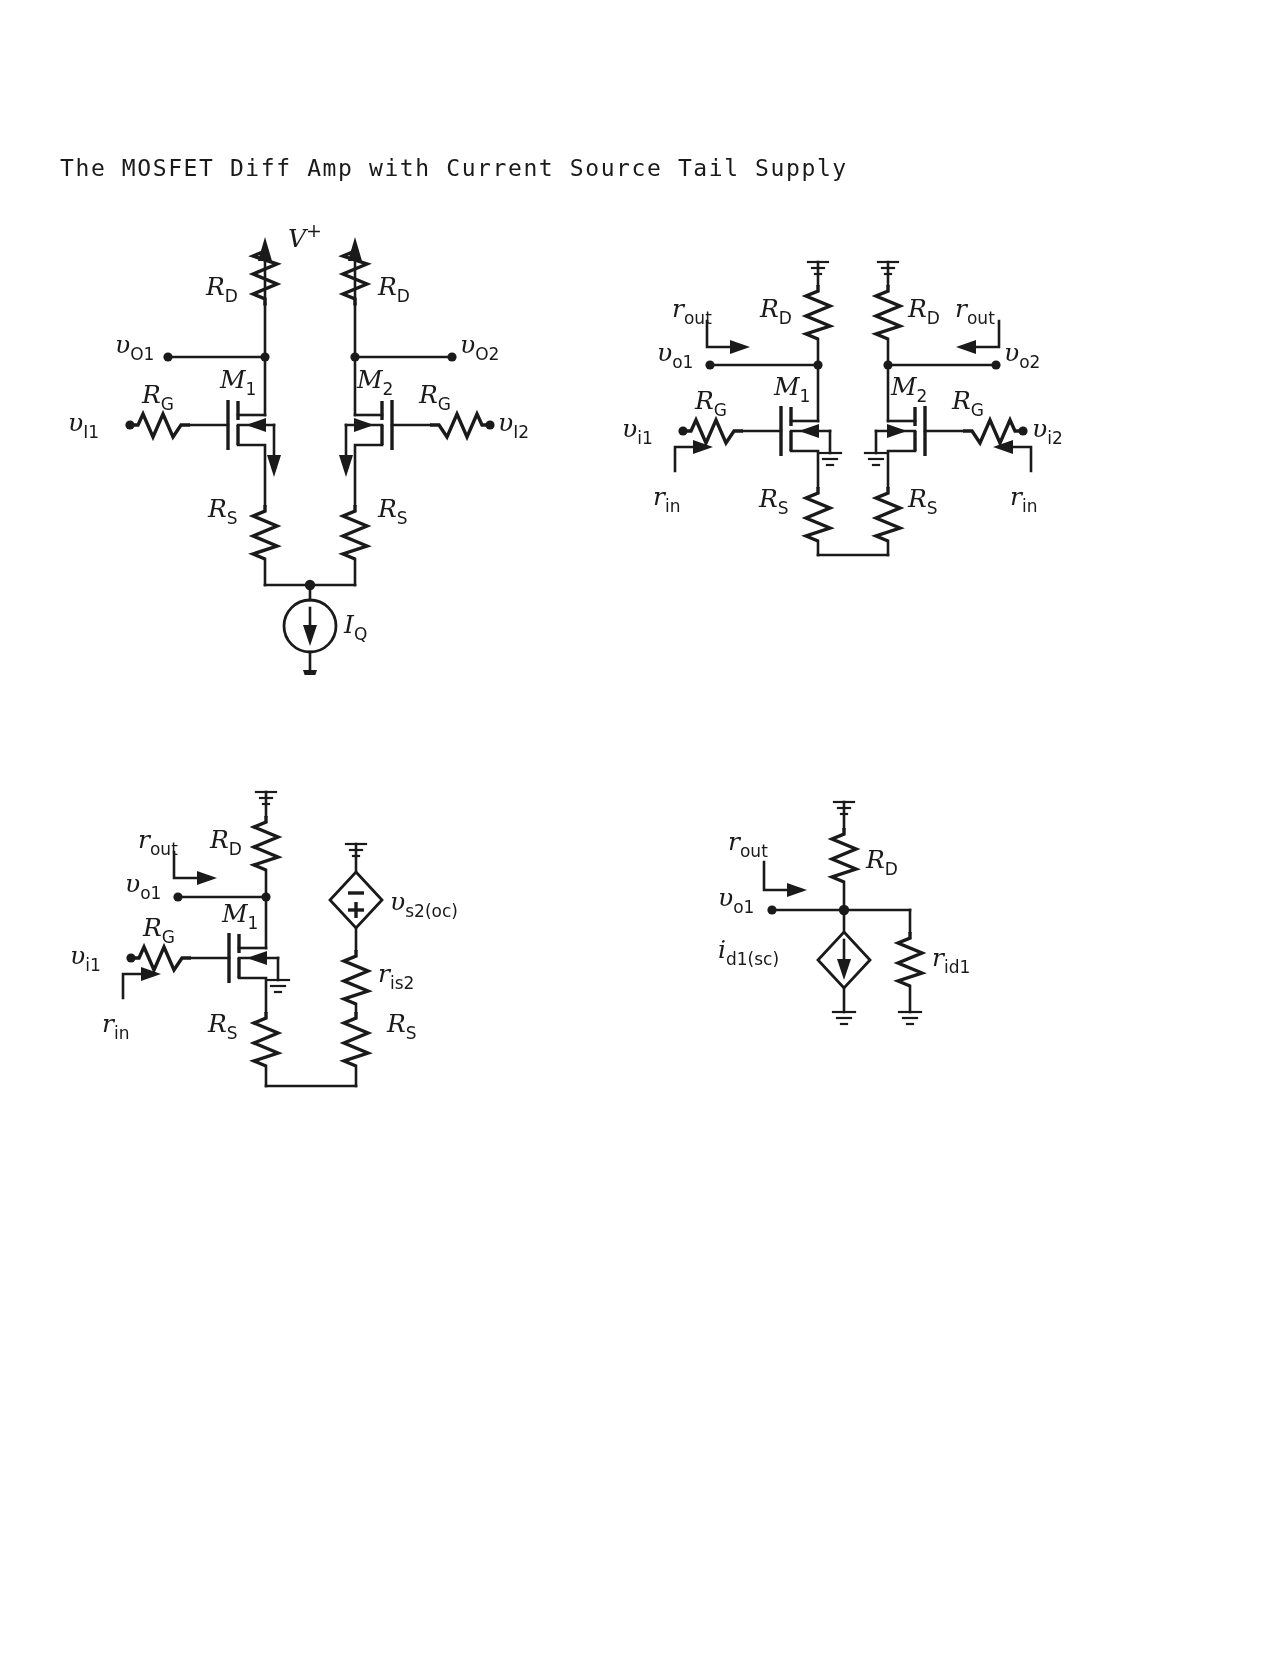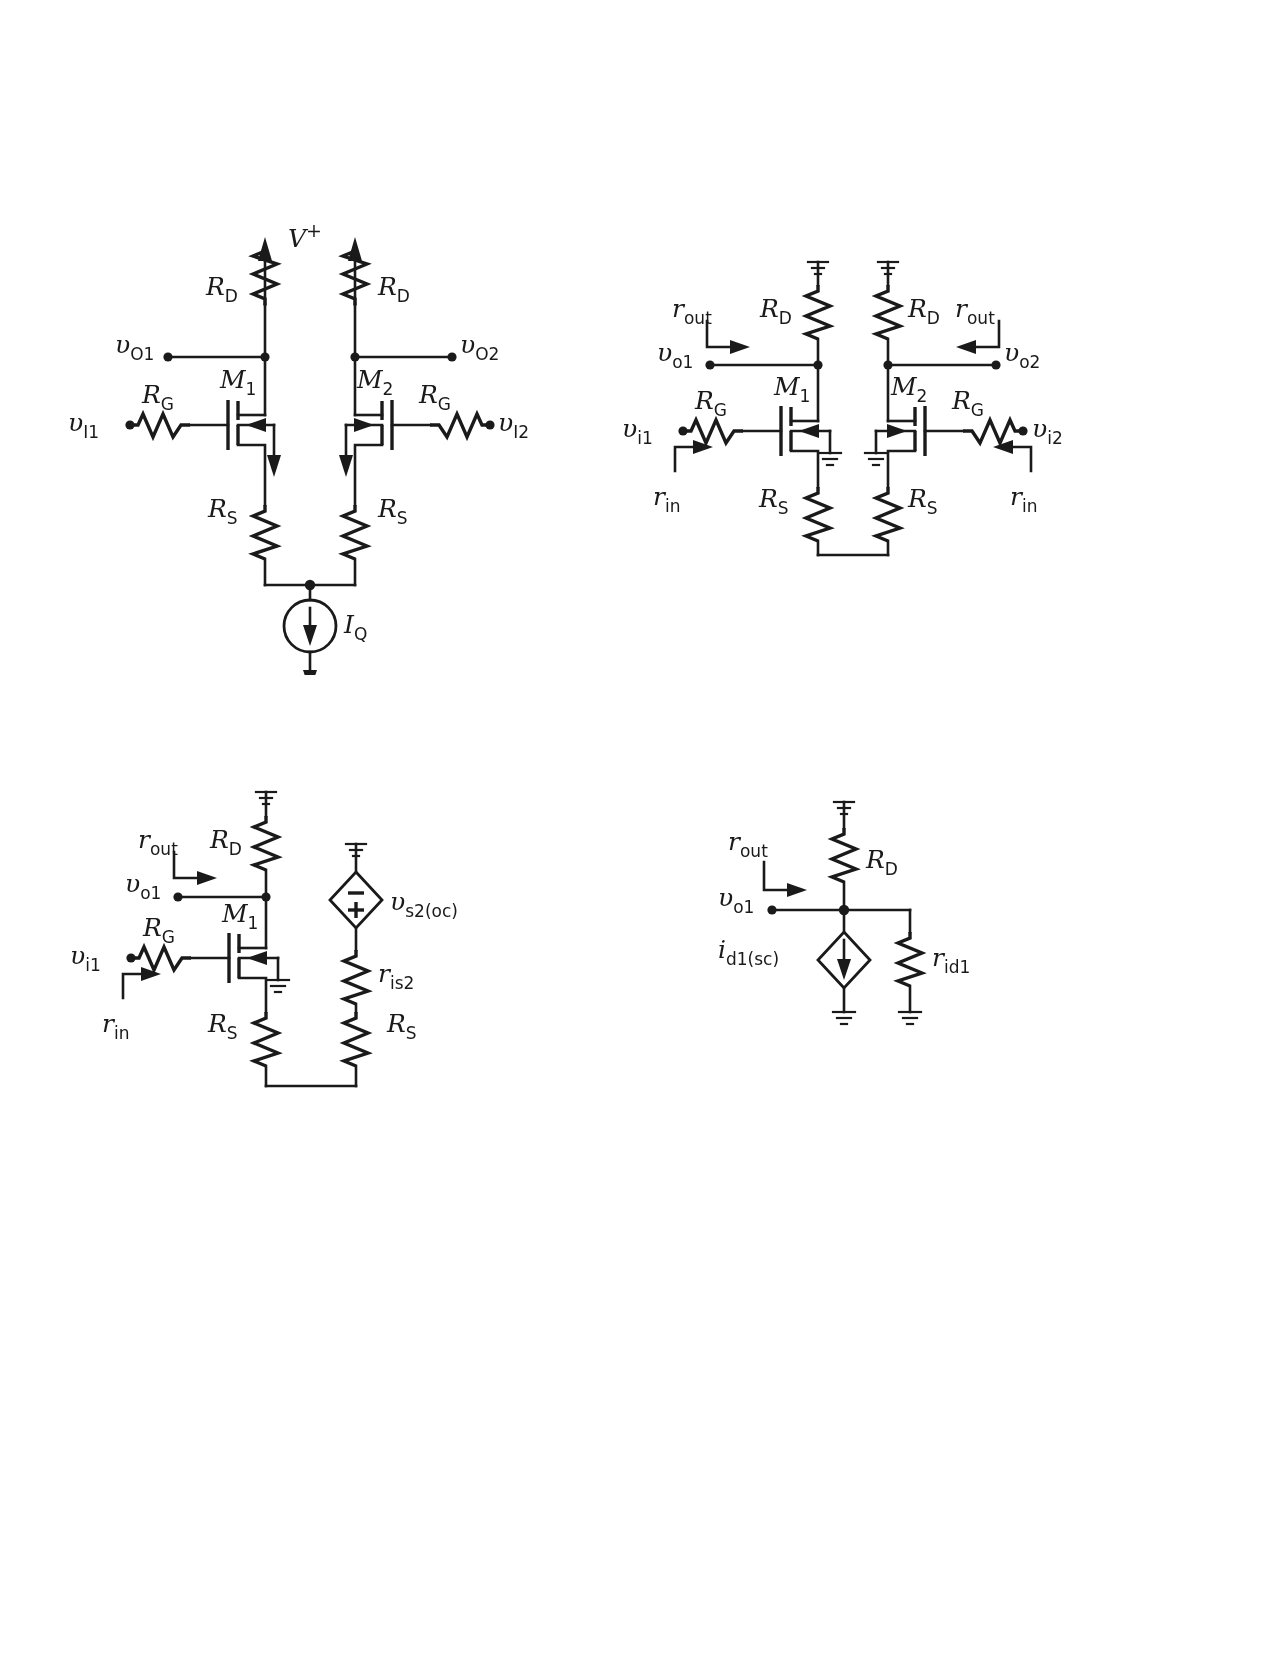--- a/index.html
+++ b/index.html
@@ -86,20 +86,21 @@
     font-family: "DejaVu Serif", serif;
     font-style: normal;
     font-size: 19px;
   }
 </style>
 </head>
 <body>
 
 <div id="page">
 
+  <div class="title">The  MOSFET  Diff  Amp  with  Current  Source  Tail  Supply</div>
 
   <div class="fig" id="fig1">
   <svg width="470" height="460" viewBox="0 0 470 460">
 
     <path class="wire" d="M 205 90 L 205 40"></path>
     <polygon class="arrowhead" points="205,22 198,46 212,46"></polygon>
 
     <path class="dev" d="M 205 90 L 205 84 L 193 79 L 217 69 L 193 59 L 217 49 L 193 41 L 205 36"></path>
 
     <path class="wire" d="M 205 90 L 205 142"></path>

